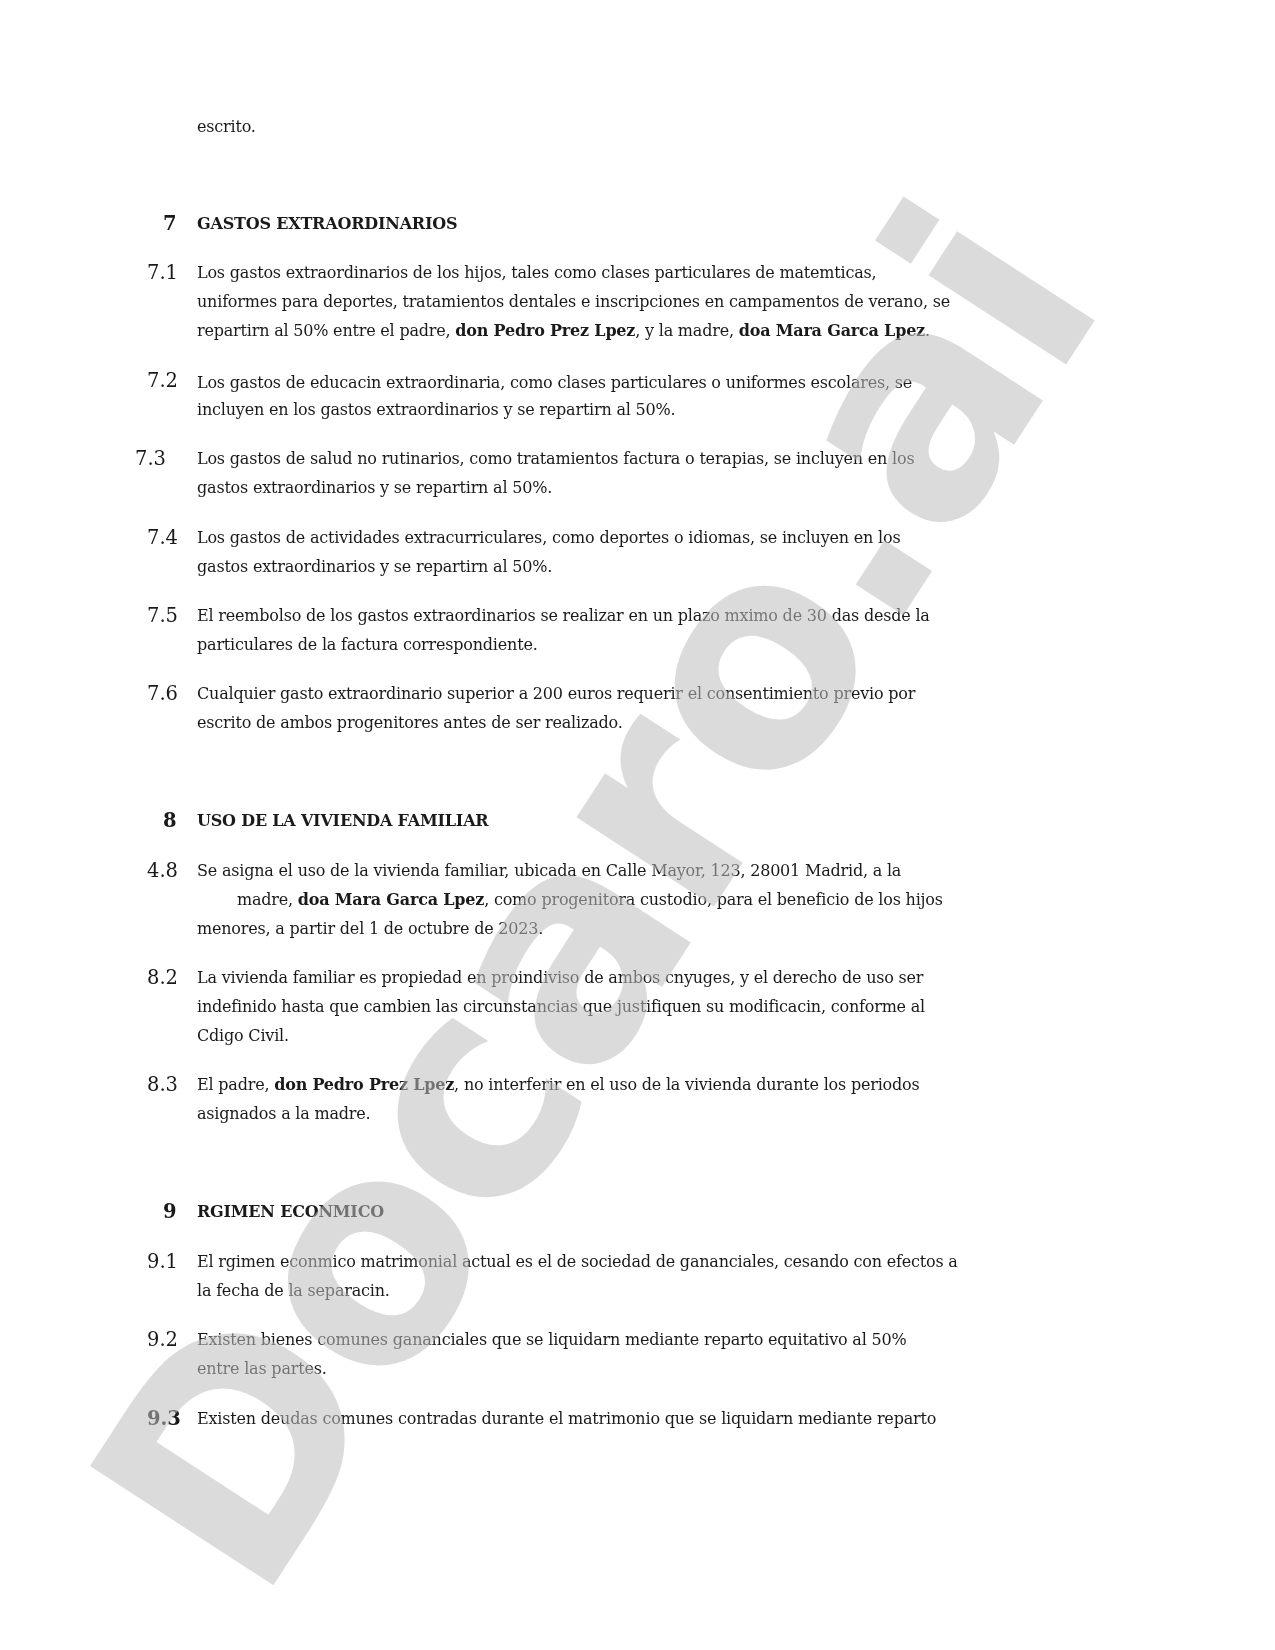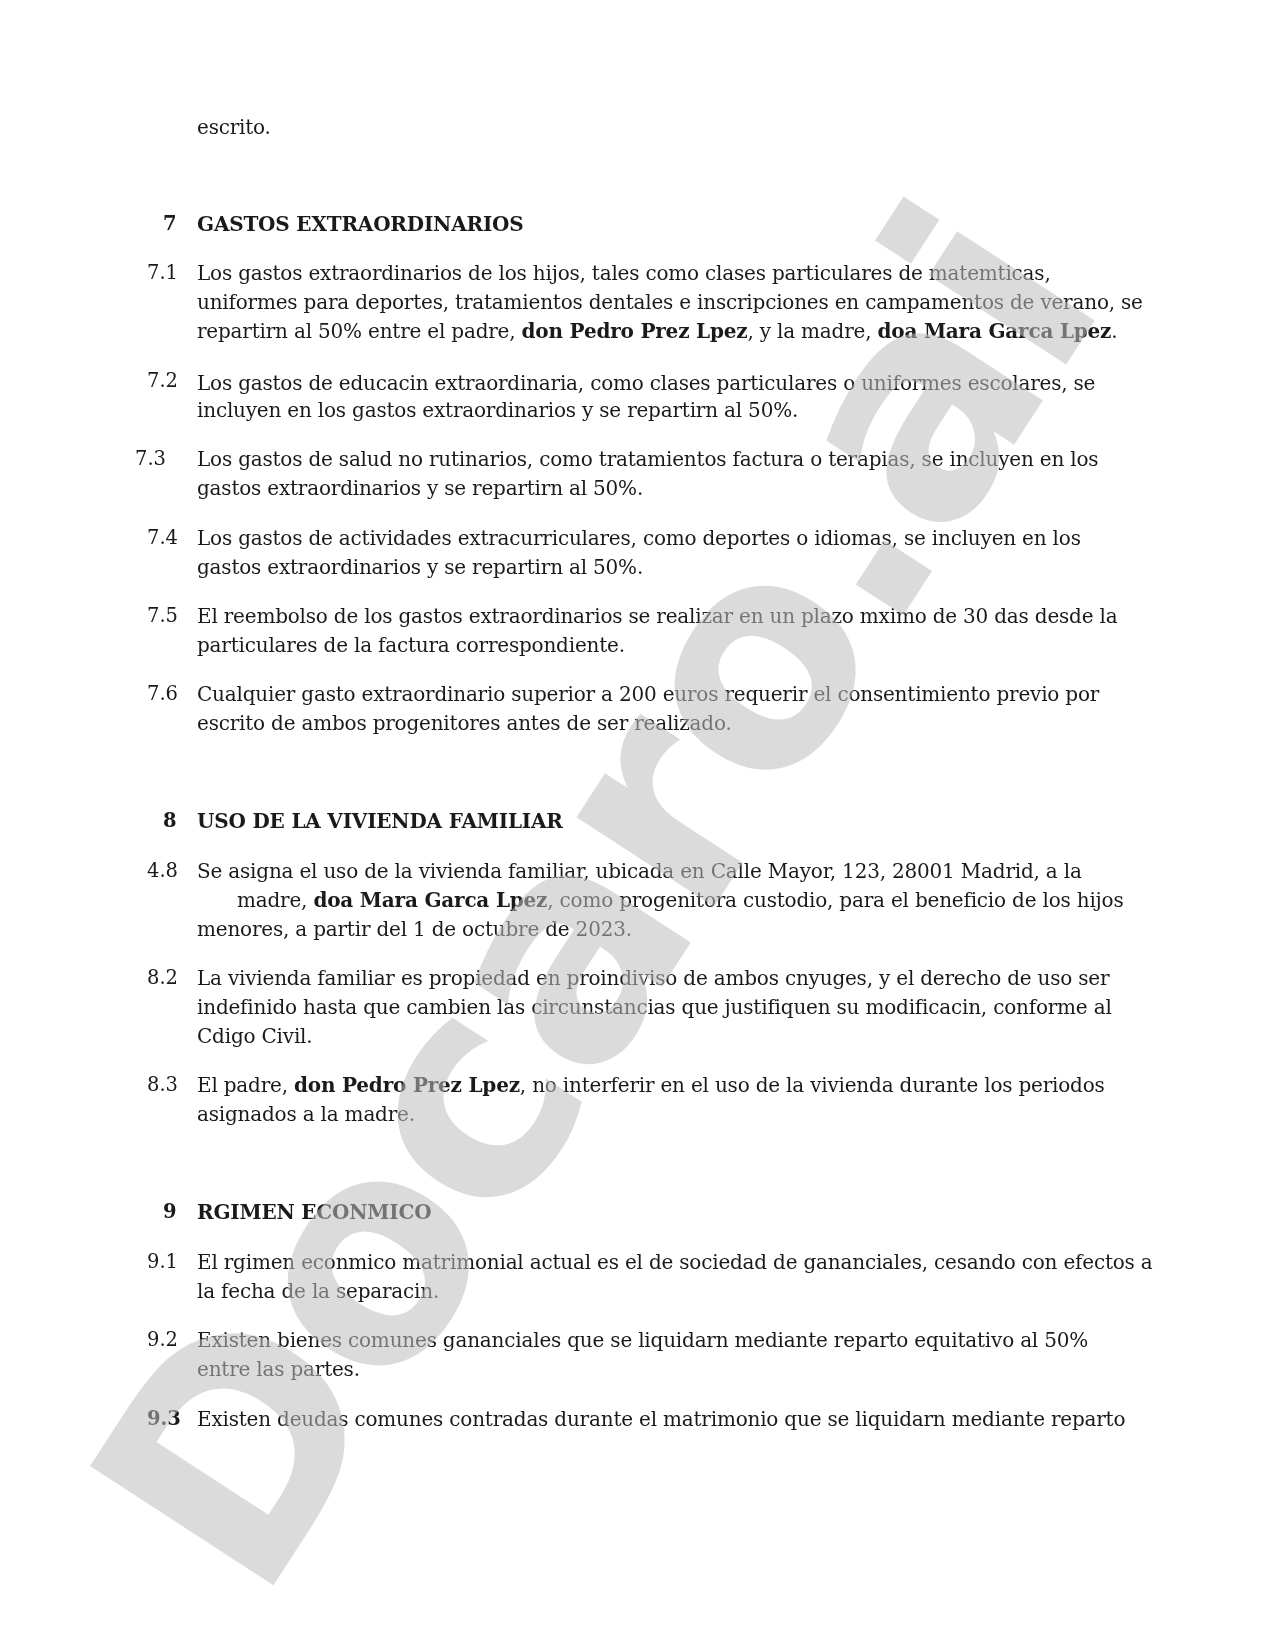--- a/index.html
+++ b/index.html
@@ -17,21 +17,21 @@
     }
     .page {
       position: absolute;
       left: 0;
       top: 0;
       width: 1275px;
       height: 1650px;
     }
     .line {
       position: absolute;
-      font-size: 20px;
+      font-size: 16px;
       line-height: 30px;
       white-space: nowrap;
       letter-spacing: -0.2px;
     }
     .num {
       position: absolute;
       font-size: 19.5px;
       line-height: 30px;
       white-space: nowrap;
     }

